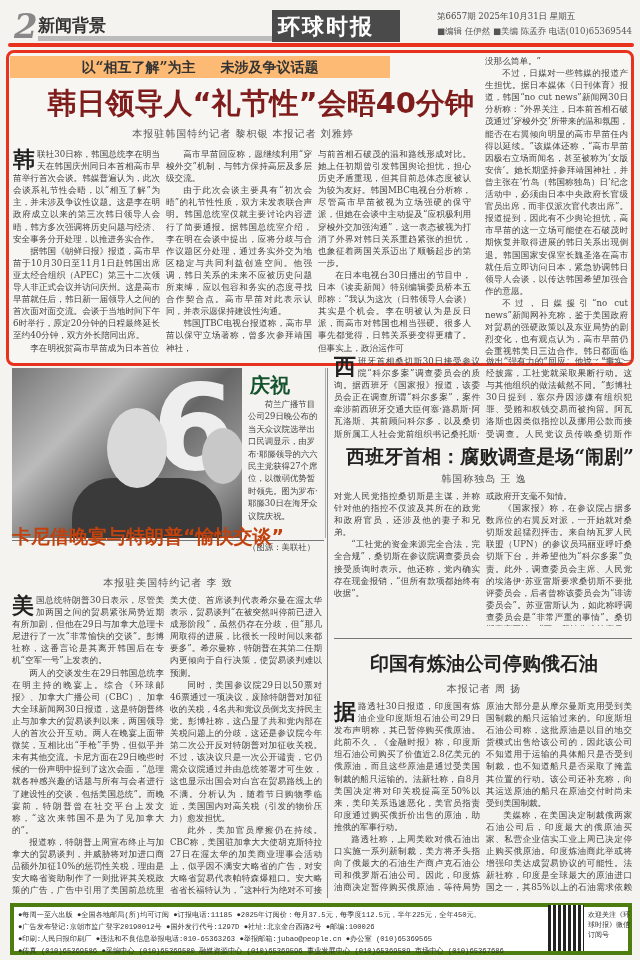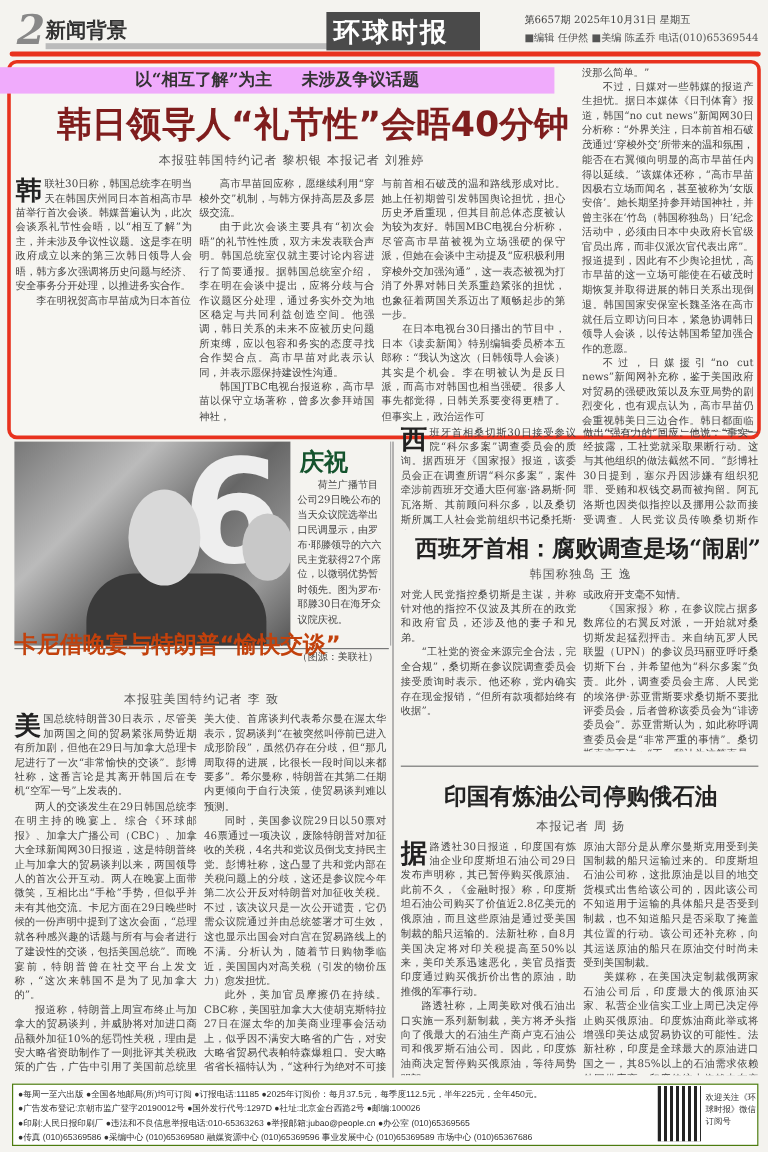--- a/index.html
+++ b/index.html
@@ -6,41 +6,41 @@
 body{width:640px;height:960px;background:#f4f3ef;font-family:"DejaVu Serif",serif;color:#333;position:relative;overflow:hidden}
 .hdr{position:absolute;left:0;top:0;width:640px;height:48px}
 .pgnum{position:absolute;left:14px;top:6px;font:bold 34px "DejaVu Serif",serif;color:#888;font-style:italic}
 .section{position:absolute;left:38px;top:14px;font:bold 17px "DejaVu Serif",serif;color:#333}
 .hdr-gray{position:absolute;left:38px;top:36px;width:235px;height:5px;background:#bbb}
 .logo{position:absolute;left:272px;top:10px;width:128px;height:32px;background:#4a4a4a;color:#fff;font:bold 22px "DejaVu Serif",serif;padding:2px 6px;letter-spacing:2px}
 .meta1{position:absolute;left:437px;top:11px;font-size:8.5px;color:#444}
 .meta2{position:absolute;left:437px;top:26px;font-size:8.5px;color:#555}
 .redline{position:absolute;left:8px;top:43px;width:626px;height:4px;background:#e8321e;border-radius:2px}
 .box{position:absolute;left:6px;top:50px;width:628px;height:316px;border:3px solid #e8321e;border-radius:8px;background:#f7f6f2}
-.kicker{position:absolute;left:0;top:56px;width:462px;height:22px;background:#f0abfc;text-align:center;font:bold 14px "DejaVu Serif",serif;color:#333;line-height:22px;word-spacing:20px}
+.kicker{position:absolute;left:10px;top:56px;width:380px;height:22px;background:#fdba74;text-align:center;font:bold 14px "DejaVu Serif",serif;color:#333;line-height:22px;word-spacing:20px}
 .head1{position:absolute;left:12px;top:84px;width:462px;text-align:right;font:bold 29px "DejaVu Sans",sans-serif;color:#7f1d1d;letter-spacing:0px}
 .byline{position:absolute;text-align:center;font-size:10px;color:#555;letter-spacing:1px}
 .col{position:absolute;font-size:8.6px;line-height:12.1px;color:#444;text-align:justify;overflow:hidden}
 .drop{float:left;font:bold 22px "DejaVu Sans",sans-serif;color:#222;line-height:24px;margin-right:2px}
 .p{text-indent:2em}
 .p0{text-indent:0}
 .photo{position:absolute;left:12px;top:368px;width:230px;height:170px;background:linear-gradient(135deg,#777 0%,#bbb 30%,#666 55%,#999 80%,#555 100%);overflow:hidden}
 .photo .six{position:absolute;left:140px;top:-10px;font:bold 120px "DejaVu Sans",sans-serif;color:#eee}
 .photo .face{position:absolute;left:95px;top:40px;width:60px;height:80px;border-radius:50%;background:#d9d9d9}
 .photo .body{position:absolute;left:60px;top:110px;width:150px;height:80px;background:#3a3a3a;border-radius:40px 40px 0 0}
 .photo .face2{position:absolute;left:190px;top:60px;width:42px;height:56px;border-radius:50%;background:#c8c8c8}
 .capbox{position:absolute;left:242px;top:368px;width:84px;height:170px;border-right:1px solid #aaa}
 .captitle{position:absolute;left:250px;top:372px;font:bold 20px "DejaVu Sans",sans-serif;color:#14532d}
 .captext{position:absolute;left:248px;top:398px;width:74px;font-size:8.4px;line-height:12.4px;color:#444;text-indent:2em}
 .head2{position:absolute;left:12px;top:524px;width:312px;text-align:left;font:bold 19px "DejaVu Sans",sans-serif;color:#c2410c}
 .head3{position:absolute;left:334px;top:444px;width:300px;text-align:right;font:bold 19px "DejaVu Serif",serif;color:#222}
 .head4{position:absolute;left:334px;top:651px;width:300px;text-align:center;font:bold 19px "DejaVu Sans",sans-serif;color:#222}
 .vrule{position:absolute;left:327px;top:368px;width:1px;height:530px;background:#888}
 .hrule{position:absolute;height:1px;background:#777}
-.footer{position:absolute;left:10px;top:903px;width:622px;height:52px;border:1px solid #4d7c0f;background:#fff;font-family:Liberation Sans, sans-serif;font-size:7.2px;color:#333;padding:2px 4px;line-height:12px}
+.footer{position:absolute;left:10px;top:903px;width:622px;height:52px;border:4px solid #4d7c0f;background:#fff;font-family:Liberation Mono, monospace;font-size:7.2px;color:#333;padding:2px 4px;line-height:12px}
 .footer .row{white-space:nowrap}
 .qr{position:absolute;left:548px;top:905px;width:36px;height:46px;background:repeating-linear-gradient(90deg,#222 0 3px,#fff 3px 5px),#222}
 .qrtxt{position:absolute;left:588px;top:910px;font-size:7px;color:#333;line-height:10px;text-align:left;width:44px;font-family:"DejaVu Sans",sans-serif}
 </style>
 </head>
 <body>
 
 <div class="hdr">
   <div class="pgnum">2</div>
   <div class="section">新闻背景</div>
@@ -52,20 +52,21 @@
 </div>
 
 <div class="box"></div>
 <div class="kicker">以“相互了解”为主 未涉及争议话题</div>
 <div class="head1">韩日领导人“礼节性”会晤40分钟</div>
 <div class="byline" style="left:12px;top:127px;width:462px">本报驻韩国特约记者 黎枳银 本报记者 刘雅婷</div>
 
 <div class="col" style="left:13px;top:148px;width:147px;height:210px">
   <span class="drop">韩</span>
   <div class="p0">联社30日称，韩国总统李在明当天在韩国庆州同日本首相高市早苗举行首次会谈。韩媒普遍认为，此次会谈系礼节性会晤，以“相互了解”为主，并未涉及争议性议题。这是李在明政府成立以来的第三次韩日领导人会晤，韩方多次强调将历史问题与经济、安全事务分开处理，以推进务实合作。</div>
+  <div class="p">据韩国《朝鲜日报》报道，高市早苗于10月30日至11月1日赴韩国出席亚太经合组织（APEC）第三十二次领导人非正式会议并访问庆州。这是高市早苗就任后，韩日新一届领导人之间的首次面对面交流。会谈于当地时间下午6时举行，原定20分钟的日程最终延长至约40分钟，双方外长陪同出席。</div>
   <div class="p">李在明祝贺高市早苗成为日本首位</div>
 </div>
 <div class="col" style="left:166px;top:148px;width:146px;height:210px">
   <div class="p">高市早苗回应称，愿继续利用“穿梭外交”机制，与韩方保持高层及多层级交流。</div>
   <div class="p">由于此次会谈主要具有“初次会晤”的礼节性性质，双方未发表联合声明。韩国总统室仅就主要讨论内容进行了简要通报。据韩国总统室介绍，李在明在会谈中提出，应将分歧与合作议题区分处理，通过务实外交为地区稳定与共同利益创造空间。他强调，韩日关系的未来不应被历史问题所束缚，应以包容和务实的态度寻找合作契合点。高市早苗对此表示认同，并表示愿保持建设性沟通。</div>
   <div class="p">韩国JTBC电视台报道称，高市早苗以保守立场著称，曾多次参拜靖国神社，</div>
 </div>
 <div class="col" style="left:318px;top:148px;width:153px;height:210px">
   <div class="p0">与前首相石破茂的温和路线形成对比。她上任初期曾引发韩国舆论担忧，担心历史矛盾重现，但其目前总体态度被认为较为友好。韩国MBC电视台分析称，尽管高市早苗被视为立场强硬的保守派，但她在会谈中主动提及“应积极利用穿梭外交加强沟通”，这一表态被视为打消了外界对韩日关系重趋紧张的担忧，也象征着两国关系迈出了顺畅起步的第一步。</div>
   <div class="p">在日本电视台30日播出的节目中，日本《读卖新闻》特别编辑委员桥本五郎称：“我认为这次（日韩领导人会谈）其实是个机会。李在明被认为是反日派，而高市对韩国也相当强硬。很多人事先都觉得，日韩关系要变得更糟了。但事实上，政治运作可</div>

